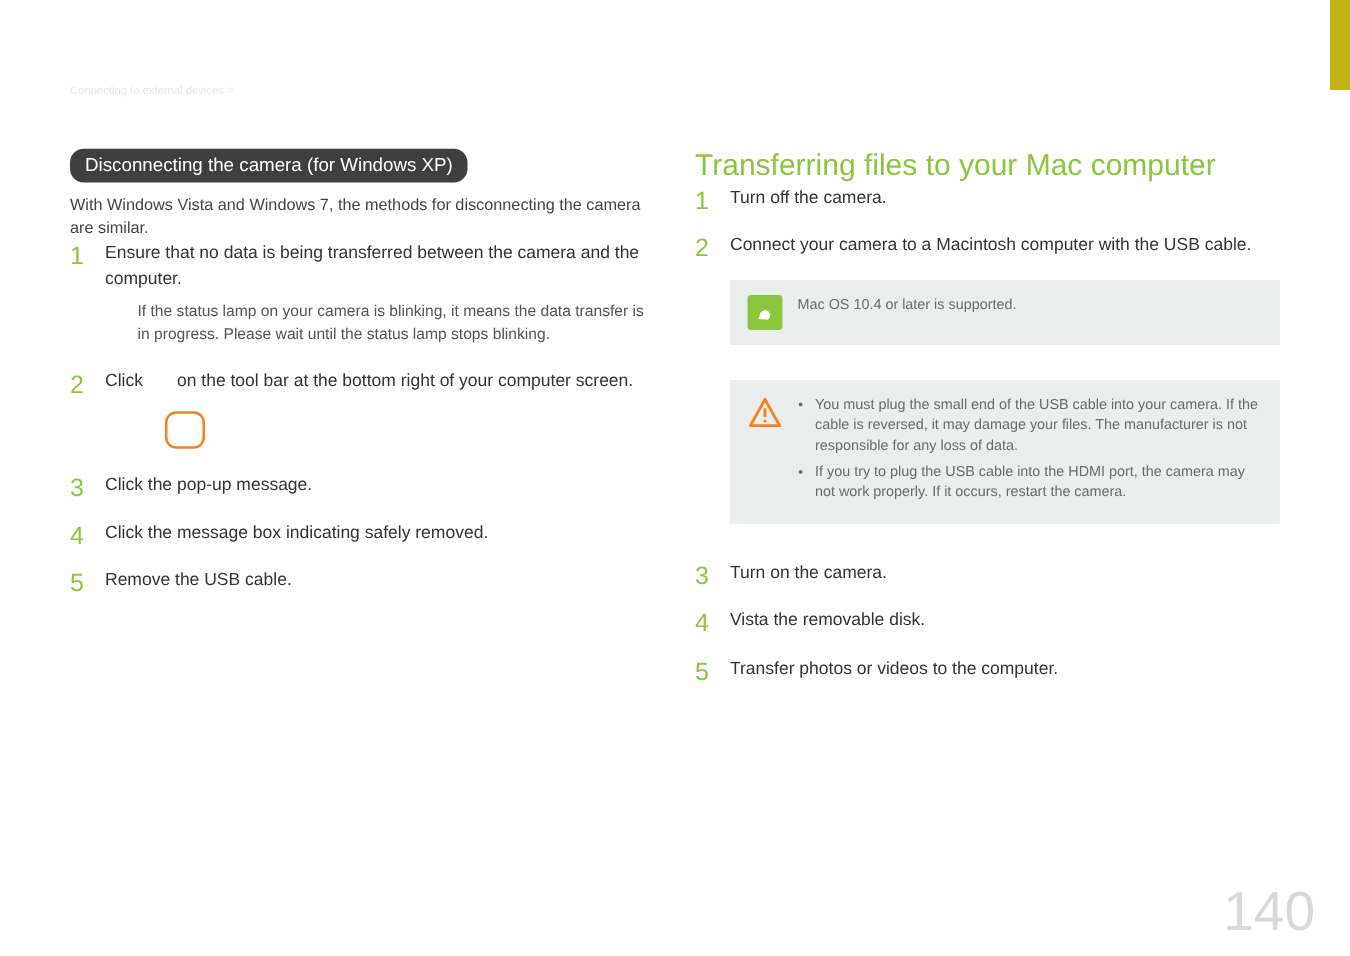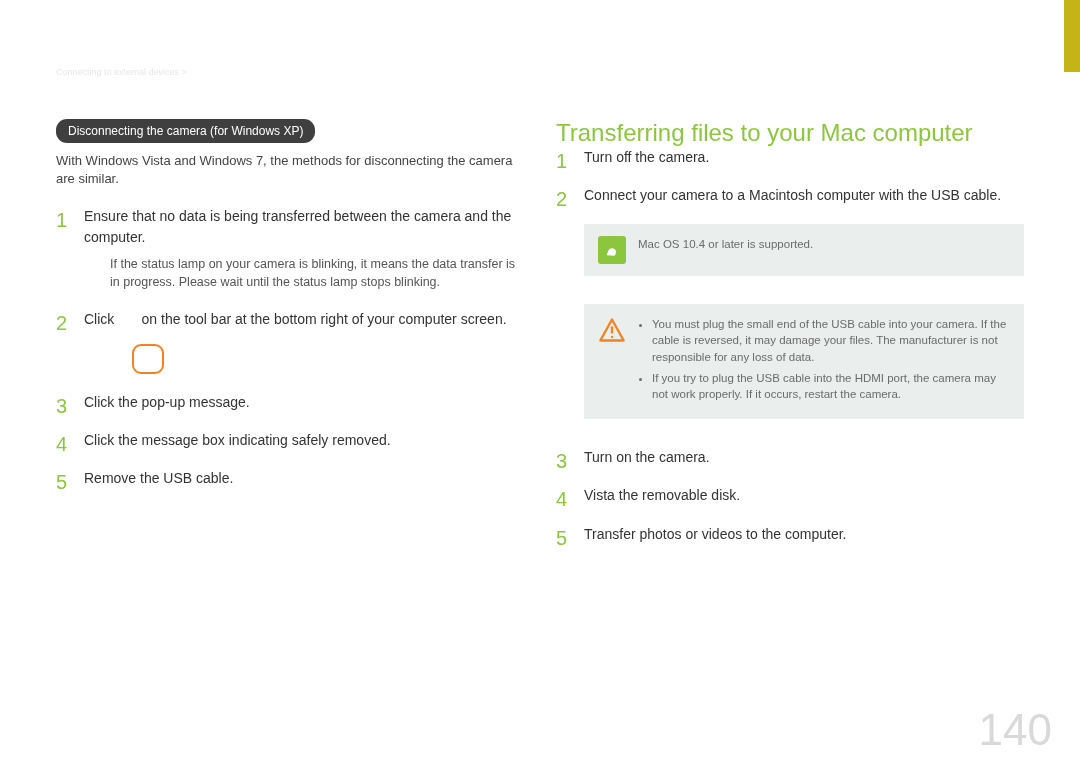--- a/index.html
+++ b/index.html
@@ -40,30 +40,29 @@
     left: 56px;
     right: 56px;
     display: flex;
     gap: 32px;
   }
   .col { flex: 1; }
   .pill-heading {
     display: inline-block;
     background: #3f3f3f;
     color: #fff;
-    font-size: 12px;
+    font-size: 15px;
     padding: 5px 12px;
     border-radius: 11px;
     margin-bottom: 9px;
   }
   .intro-text {
     font-size: 13px;
     line-height: 1.4;
     color: #444;
-    margin-bottom: 18px;
   }
   .section-title {
     font-size: 24px;
     font-weight: 400;
     color: #8cc63f;
   }
   ol.steps { list-style: none; counter-reset: step; }
   ol.steps > li {
     position: relative;
     padding-left: 28px;

